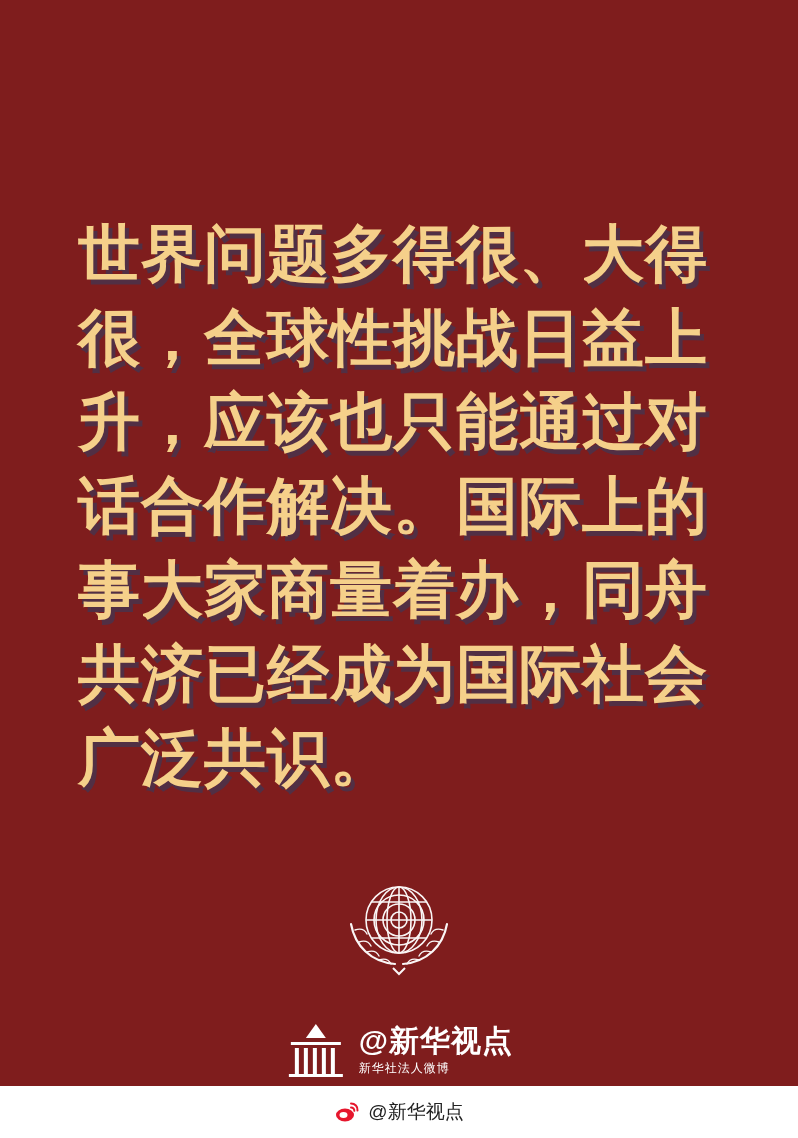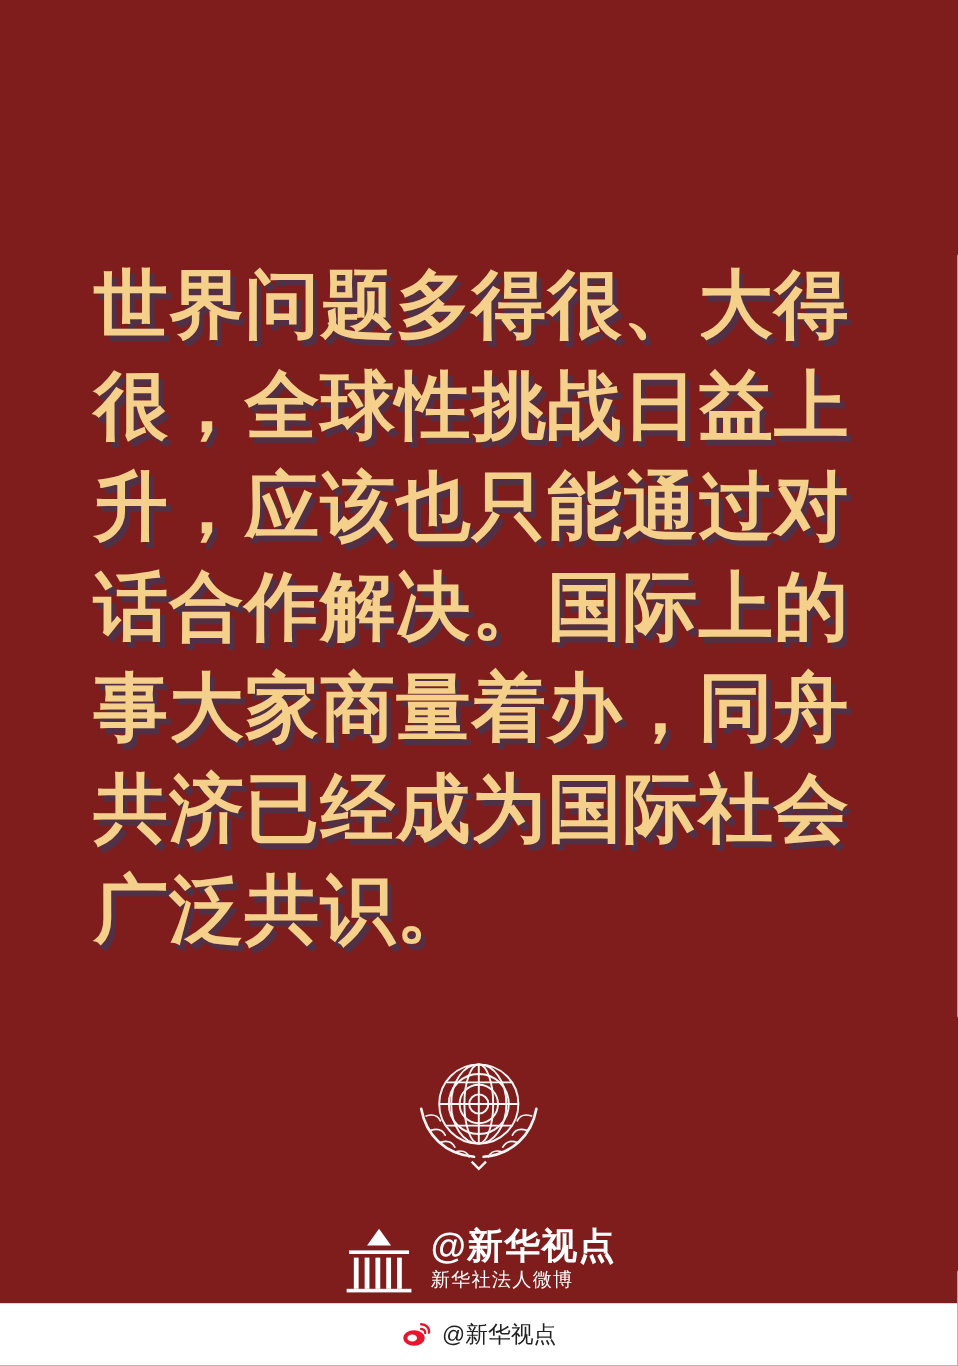--- a/index.html
+++ b/index.html
@@ -62,21 +62,21 @@
     line-height: 1;
   }
   .brand-name {
     font-size: 30px;
     font-weight: bold;
     color: #ffffff;
     letter-spacing: 1px;
   }
   .brand-sub {
     margin-top: 6px;
-    font-size: 16px;
+    font-size: 12px;
     color: #ffffff;
     letter-spacing: 1px;
   }
   .footer-bar {
     position: absolute;
     left: 0;
     right: 0;
     bottom: 0;
     height: 52px;
     background: #ffffff;

